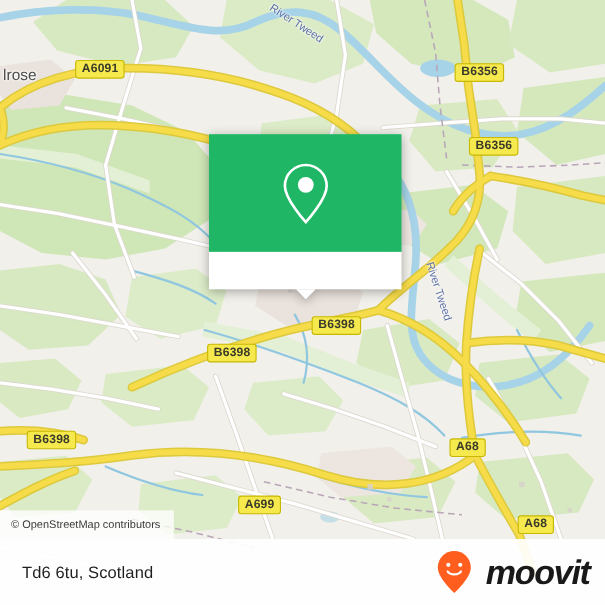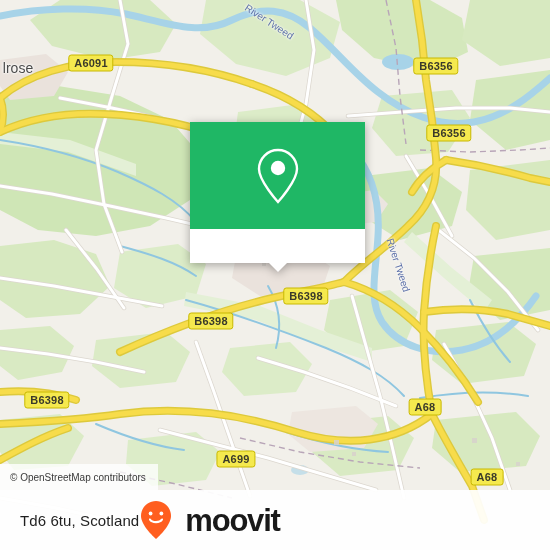--- a/index.html
+++ b/index.html
@@ -93,29 +93,30 @@
     white-space:nowrap;
   }
 
   
   #bottombar{
     position:absolute;
     left:0;top:490px;
     width:550px;height:60px;
     background:rgba(255,255,255,.93);
     display:flex;align-items:center;
+    justify-content:space-between;
     box-sizing:border-box;
     padding:0 14px 0 20px;
   }
   #bottom-title{
     font-size:15px;
     color:#1f1f1f;
     letter-spacing:.1px;
   }
-  #brand{display:flex;align-items:center;gap:12px;}
+  #brand{display:flex;align-items:center;gap:12px;font-style:italic;}
   #brand-word{
     font-size:31px;
     font-weight:bold;
     color:#191919;
     letter-spacing:-1.2px;
     line-height:31px;
   }
 </style>
 </head>
 <body>

